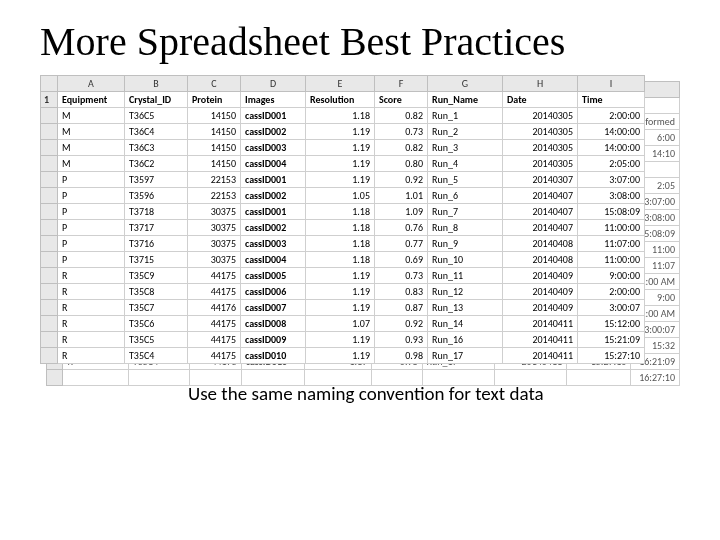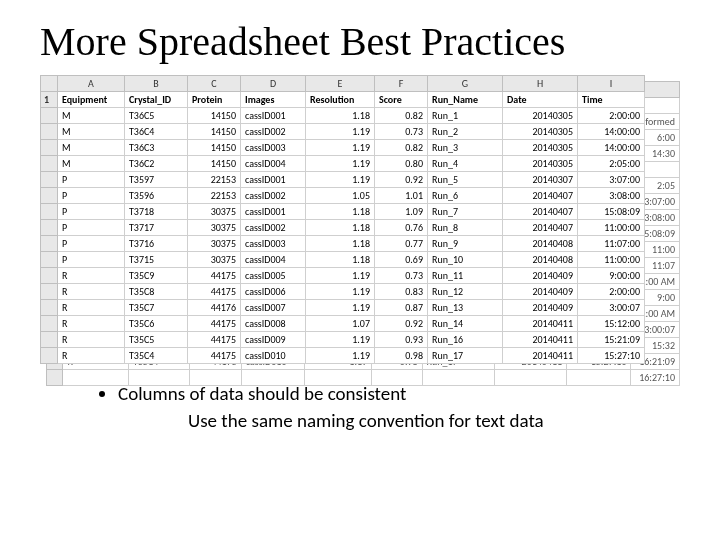--- a/index.html
+++ b/index.html
@@ -9,21 +9,21 @@
   
   .ghost{position:absolute;left:6px;top:6px;z-index:0;}
   .ghost td,.ghost th{color:#555;}
   .front{position:relative;z-index:1;background:#fff;}
   table.ss{border-collapse:collapse;font-size:10px;background:#fff;}
   table.ss th.colhead{background:#e8e8e8;border:1px solid #bfbfbf;font-weight:400;color:#333;text-align:center;padding:1px 0;}
   table.ss td,table.ss th{border:1px solid #cfcfcf;padding:1px 4px;line-height:13px;white-space:nowrap;}
   table.ss tr.hdr td{font-weight:700;text-align:left;}
   table.ss td.rowhead{background:#e8e8e8;border:1px solid #bfbfbf;text-align:center;font-weight:400;color:#333;padding:1px 3px;width:10px;}
   
-  .cA{width:58px;} .cB{width:54px;} .cC{width:44px;text-align:right;} .cD{width:56px;} .cE{width:60px;text-align:right;} .cF{width:44px;text-align:right;} .cG{width:66px;} .cH{width:66px;text-align:right;} .cI{width:58px;text-align:right;}
+  .cA{width:58px;} .cB{width:54px;} .cC{width:44px;text-align:right;} .cD{width:56px;font-weight:bold;} .cE{width:60px;text-align:right;} .cF{width:44px;text-align:right;} .cG{width:66px;} .cH{width:66px;text-align:right;} .cI{width:58px;text-align:right;}
   .num{text-align:right;}
   .bullets{margin:18px 0 0 60px;font-size:19px;font-family:Calibri,Arial,sans-serif;}
   .bullets ul{margin:0;padding-left:18px;}
   .bullets li{margin-bottom:4px;}
   .sub{margin-left:88px;margin-top:2px;margin-bottom:6px;}
 </style>
 </head>
 <body>
 
 <div class="slide">
@@ -89,21 +89,21 @@
             <td class="rowhead"></td>
             <td class="cA">M</td>
             <td class="cB">T36C3</td>
             <td class="cC num">14150</td>
             <td class="cD">cassID003</td>
             <td class="cE num">1.19</td>
             <td class="cF num">0.82</td>
             <td class="cG">Run_3</td>
             <td class="cH num">20140305</td>
             <td class="cI num">14:00:00</td>
-            <td class="num">14:30</td>
+            <td class="num">14:10</td>
           </tr>
           <tr>
             <td class="rowhead"></td>
             <td class="cA">M</td>
             <td class="cB">T36C2</td>
             <td class="cC num">14150</td>
             <td class="cD">cassID004</td>
             <td class="cE num">1.19</td>
             <td class="cF num">0.80</td>
             <td class="cG">Run_4</td>
@@ -499,18 +499,15 @@
             <td class="cF num">0.98</td>
             <td class="cG">Run_17</td>
             <td class="cH num">20140411</td>
             <td class="cI num">15:27:10</td>
           </tr>
         </tbody>
       </table>
   </div>
 
   <div class="bullets">
-    <ul>
-      <li>Columns of data should be consistent</li>
-    </ul>
     <div class="sub">Use the same naming convention for text data</div>
   </div>
 </div>
 
 </body></html>

